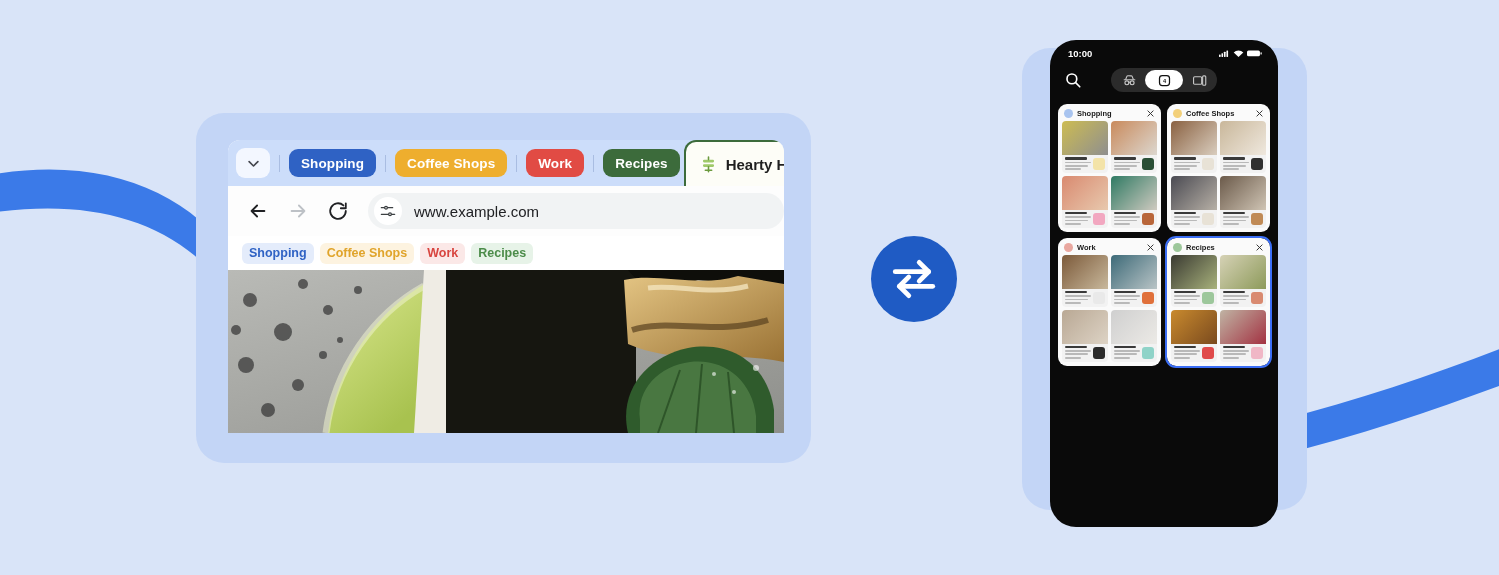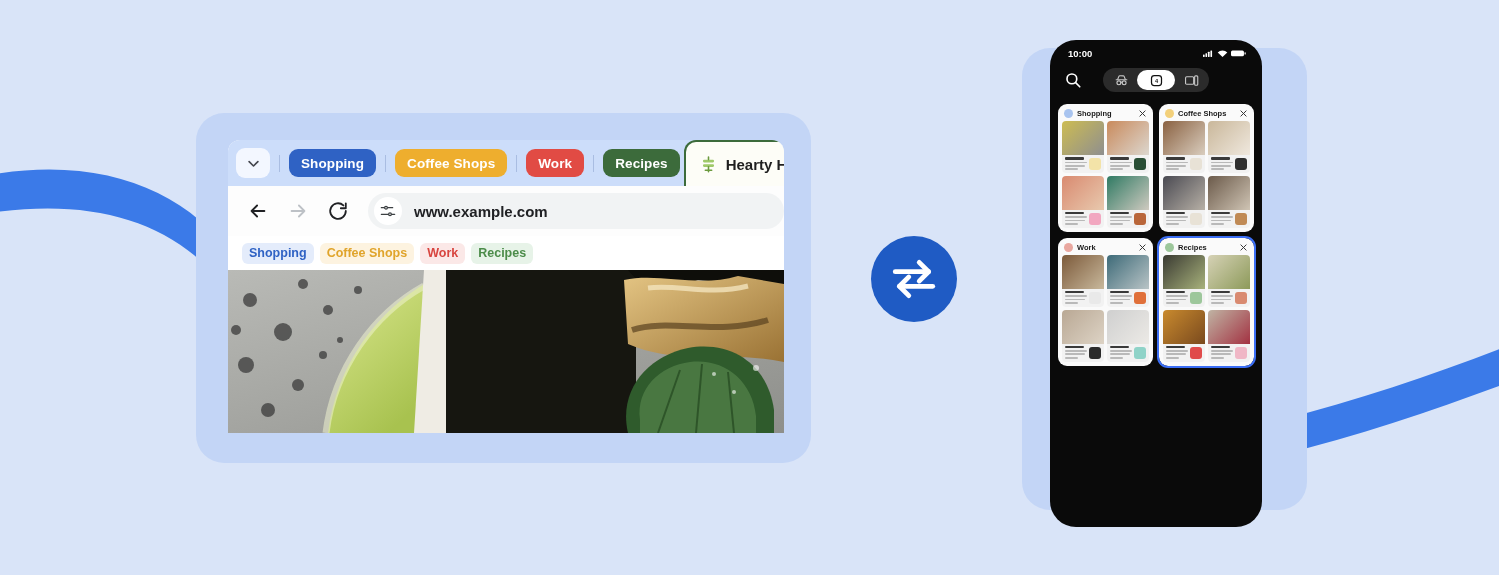--- a/index.html
+++ b/index.html
@@ -62,21 +62,21 @@
   .nav-btn svg { width: 22px; height: 22px; }
   .omnibox {
     margin-left: 10px; flex: 1; height: 36px; background: #f1f3f4; border-radius: 18px;
     display: flex; align-items: center; padding-left: 4px; margin-right: 0;
   }
   .omni-icon {
     width: 28px; height: 28px; border-radius: 50%; background: #fff;
     display: flex; align-items: center; justify-content: center; flex: none; margin-left: 2px;
   }
   .omni-icon svg { width: 16px; height: 16px; }
-  .omni-url { font-size: 15px; color: #202124; margin-left: 12px; font-weight: 700; }
+  .omni-url { font-size: 15px; color: #202124; margin-left: 12px; font-weight: 400; }
 
   
   .bookmarks { height: 34px; background: #fff; display: flex; align-items: center; padding-left: 14px; gap: 6px; }
   .bmk { height: 21px; border-radius: 6px; display: flex; align-items: center; padding: 0 7px; font-size: 12.5px; font-weight: 700; white-space: nowrap; }
 
   
   .hero { position: relative; height: 163px; overflow: hidden; background: #2a2a22; }
   .hero svg { display: block; width: 100%; height: 100%; }
 
   
@@ -87,21 +87,21 @@
   }
   .sync-badge svg { width: 50px; height: 50px; }
 
   
   .phone-panel {
     position: absolute; left: 1022px; top: 48px;
     width: 285px; height: 462px; background: #c3d5f6; border-radius: 28px;
   }
   .phone {
     position: absolute; left: 1050px; top: 40px;
-    width: 212px; height: 487px; background: #0a0a0a;
+    width: 228px; height: 487px; background: #0a0a0a;
     border-radius: 26px; overflow: hidden;
   }
   .status {
     height: 22px; display: flex; align-items: center; justify-content: space-between;
     padding: 4px 16px 0 18px; color: #fff;
   }
   .status .clock { font-size: 9.5px; font-weight: 700; }
   .status .icons { display: flex; align-items: center; gap: 3px; }
   .status .icons svg { height: 9px; }
 

